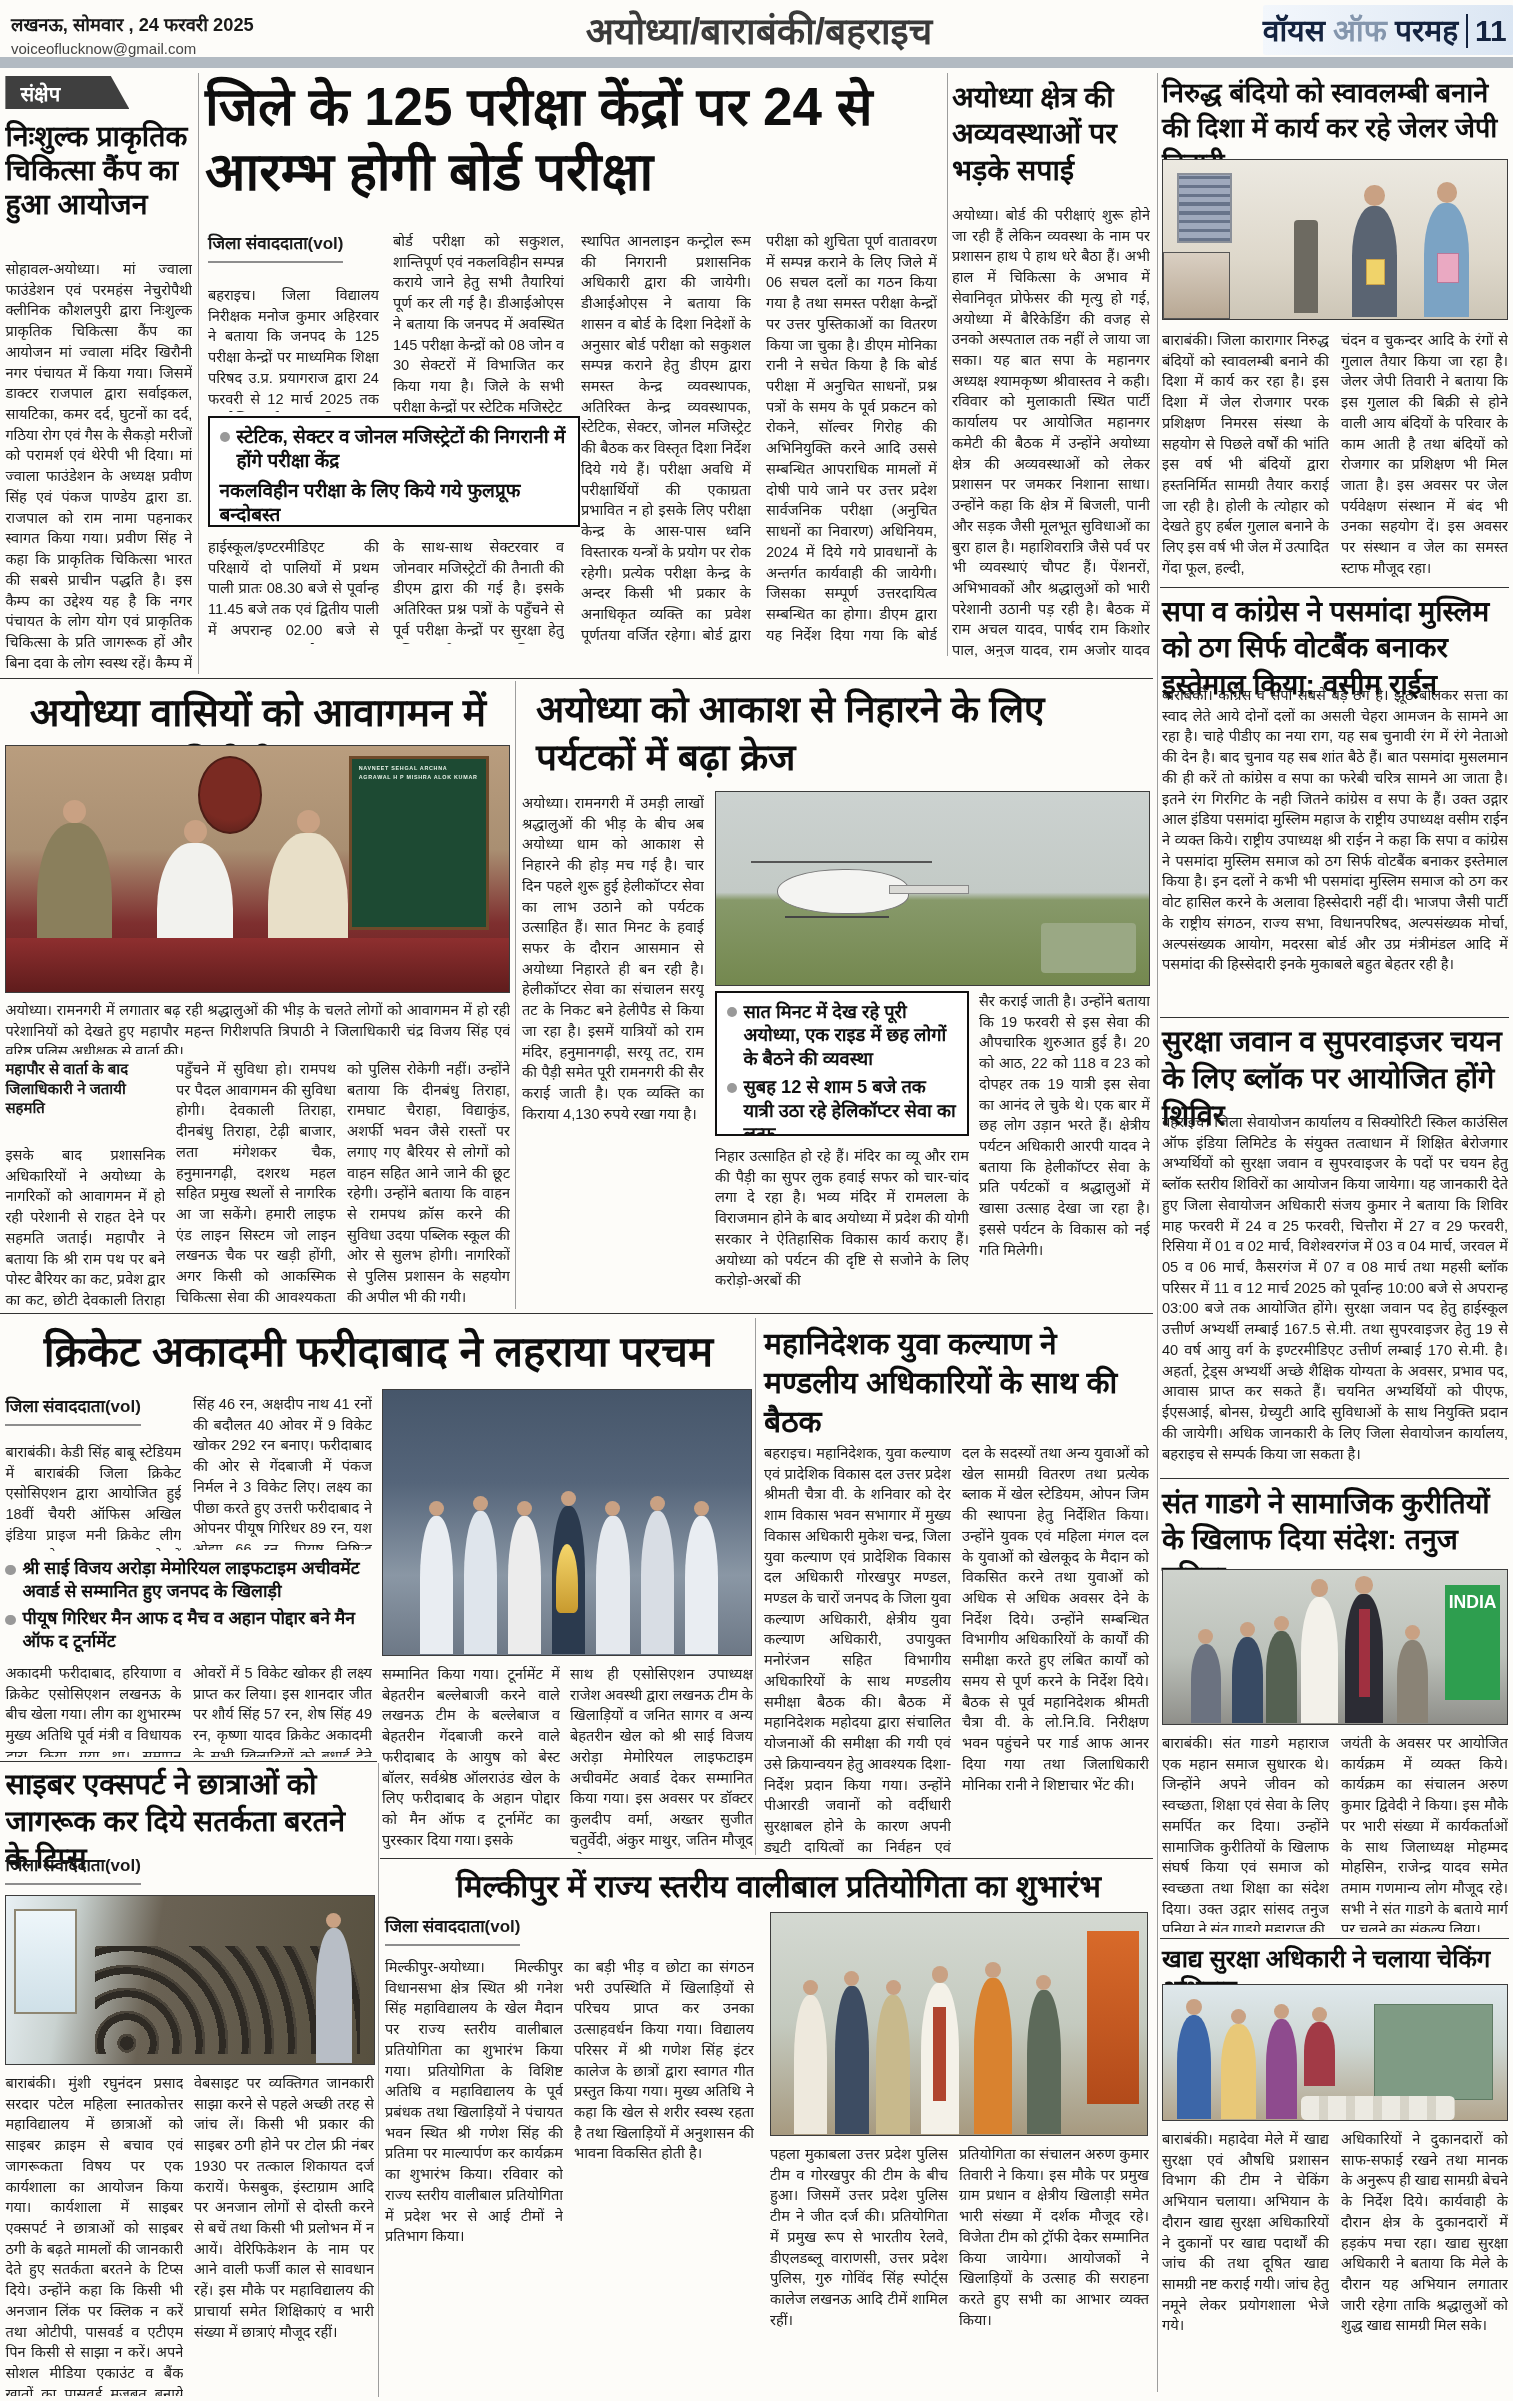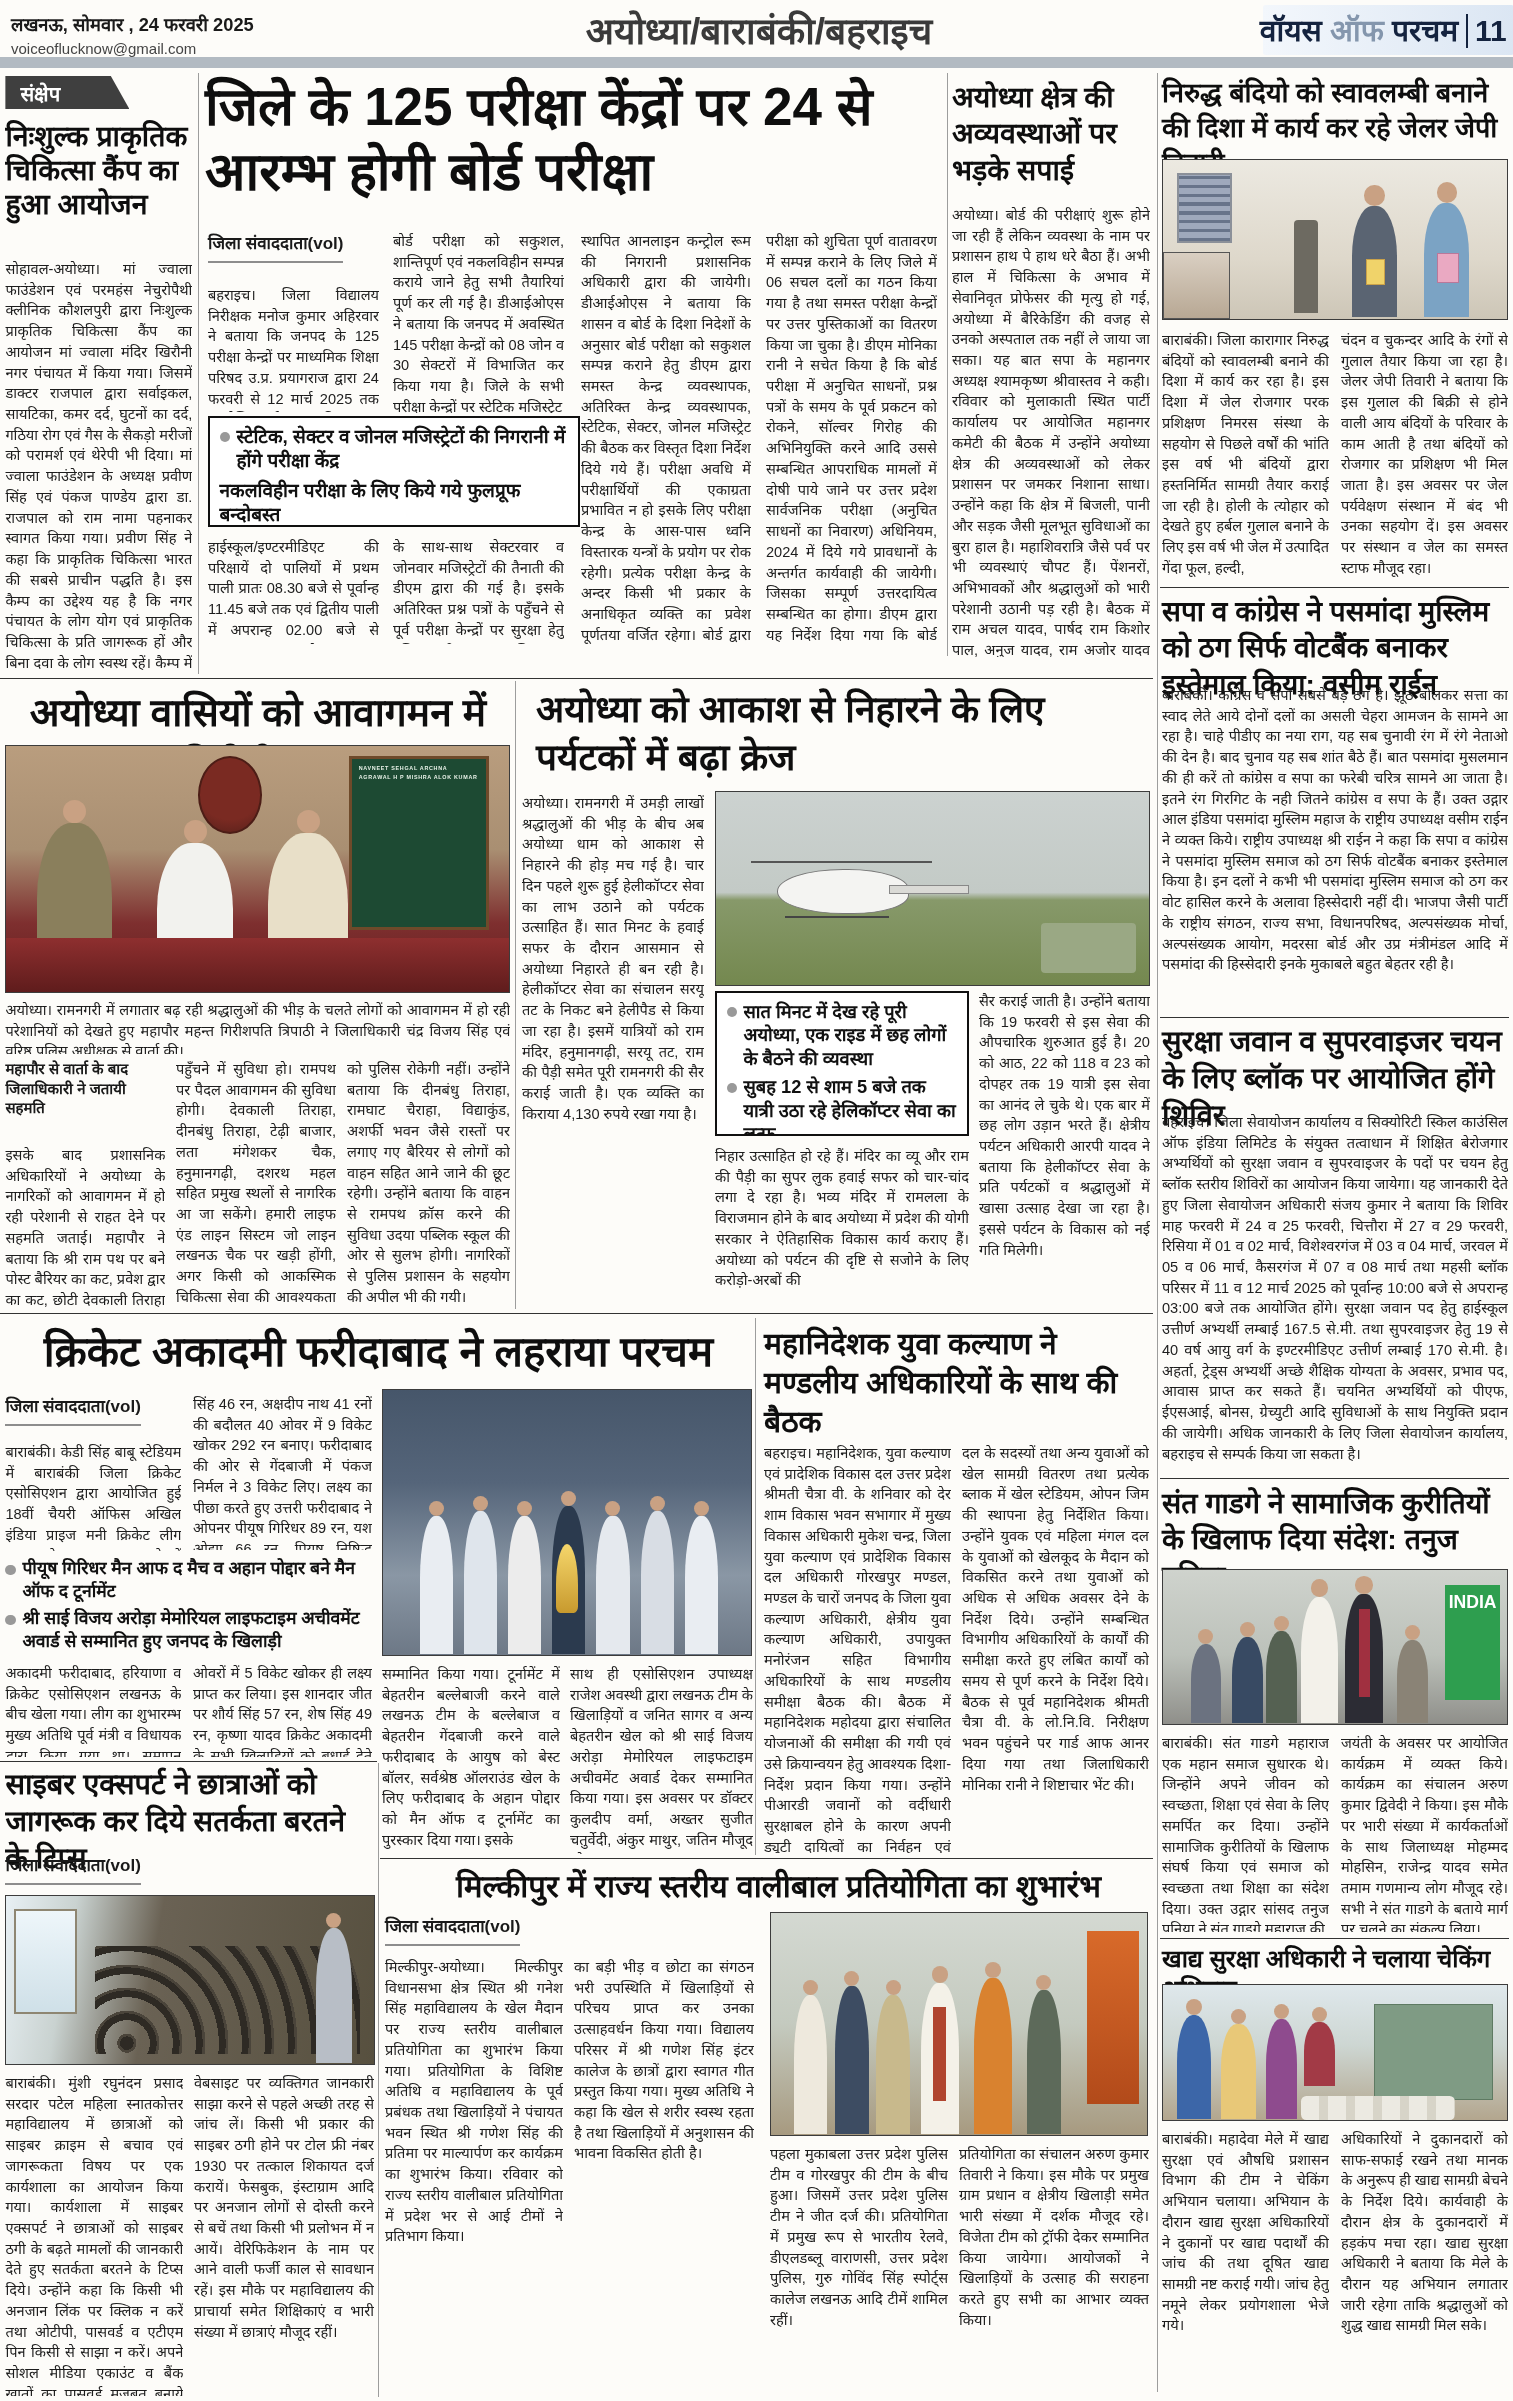--- a/index.html
+++ b/index.html
@@ -31,21 +31,21 @@
 <body>
 
 <div class="abs" style="left:11px;top:11px;width:271px">
   <div style="font-size:18.3px;font-weight:800">लखनऊ, सोमवार , 24 फरवरी 2025</div>
   <div style="font-size:15px;color:#444;margin-top:4.1px">voiceoflucknow@gmail.com</div>
 </div>
 <div class="abs hl" style="left:515px;top:4.1px;width:488px;font-size:37px;color:#3a3a3a;text-align:center">अयोध्या/बाराबंकी/बहराइच</div>
 <div class="abs masthead" style="left:1263px;top:5.4px;width:237px">
   <span>वॉयस</span>
   <span style="color:#8496ad">ऑफ</span>
-  <span>परचम</span>
+  <span>परमह</span>
   <span style="border-left:2px solid #14233f;padding-left:6.8px">11</span>
 </div>
 <div class="abs" style="left:0;top:57px;width:1514px;height:11px;background:#b2bac2"></div>
 
 <div class="vrule" style="left:198px;top:73px;height:601px"></div>
 <div class="vrule" style="left:947px;top:73px;height:583px"></div>
 <div class="vrule" style="left:1157px;top:73px;height:2319px"></div>
 <div class="vrule" style="left:515px;top:681px;height:628px"></div>
 <div class="vrule" style="left:755px;top:1318px;height:537px"></div>
 <div class="vrule" style="left:378px;top:1763px;height:634px"></div>
@@ -213,25 +213,25 @@
 <div class="abs body" style="left:715px;top:1146px;width:254px;height:163px">निहार उत्साहित हो रहे हैं। मंदिर का व्यू और राम की पैड़ी का सुपर लुक हवाई सफर को चार-चांद लगा दे रहा है। भव्य मंदिर में रामलला के विराजमान होने के बाद अयोध्या में प्रदेश की योगी सरकार ने ऐतिहासिक विकास कार्य कराए हैं। अयोध्या को पर्यटन की दृष्टि से सजोने के लिए करोड़ो-अरबों की</div>
 <div class="abs body" style="left:979px;top:991px;width:171px;height:317px">सैर कराई जाती है। उन्होंने बताया कि 19 फरवरी से इस सेवा की औपचारिक शुरुआत हुई है। 20 को आठ, 22 को 118 व 23 को दोपहर तक 19 यात्री इस सेवा का आनंद ले चुके थे। एक बार में छह लोग उड़ान भरते हैं। क्षेत्रीय पर्यटन अधिकारी आरपी यादव ने बताया कि हेलीकॉप्टर सेवा के प्रति पर्यटकों व श्रद्धालुओं में खासा उत्साह देखा जा रहा है। इससे पर्यटन के विकास को नई गति मिलेगी।</div>
 
 <div class="abs hl" style="left:5.4px;top:1321px;width:746px;font-size:42px;text-align:center">क्रिकेट अकादमी फरीदाबाद ने लहराया परचम</div>
 <div class="abs byline" style="left:5.4px;top:1394px">जिला संवाददाता(vol)</div>
 <div class="abs body" style="left:5.4px;top:1442px;width:176px;height:109px">बाराबंकी। केडी सिंह बाबू स्टेडियम में बाराबंकी जिला क्रिकेट एसोसिएशन द्वारा आयोजित हुई 18वीं चैयरी ऑफिस अखिल इंडिया प्राइज मनी क्रिकेट लीग 2025 के फाइनल मुकाबले में विजय यादव क्रिकेट</div>
 <div class="abs body" style="left:193px;top:1394px;width:179px;height:156px">सिंह 46 रन, अक्षदीप नाथ 41 रनों की बदौलत 40 ओवर में 9 विकेट खोकर 292 रन बनाए। फरीदाबाद की ओर से गेंदबाजी में पंकज निर्मल ने 3 विकेट लिए। लक्ष्य का पीछा करते हुए उत्तरी फरीदाबाद ने ओपनर पीयूष गिरिधर 89 रन, यश ओझा 66 रन, पियूष निषिद्ध नाबाद 39 रन की बदौलत 37.5</div>
 <div class="abs" style="left:5.4px;top:1557px;width:368px;height:100px;display:flex;flex-direction:column;gap:5.4px;overflow:hidden">
   <div class="bullet" style="font-size:17.6px">
     <span class="dot"></span>
+    <span>श्री साई विजय अरोड़ा मेमोरियल लाइफटाइम अचीवमेंट अवार्ड से सम्मानित हुए जनपद के खिलाड़ी</span>
+  </div>
+  <div class="bullet" style="font-size:17.6px">
+    <span class="dot"></span>
     <span>पीयूष गिरिधर मैन आफ द मैच व अहान पोद्दार बने मैन ऑफ द टूर्नामेंट</span>
-  </div>
-  <div class="bullet" style="font-size:17.6px">
-    <span class="dot"></span>
-    <span>श्री साई विजय अरोड़ा मेमोरियल लाइफटाइम अचीवमेंट अवार्ड से सम्मानित हुए जनपद के खिलाड़ी</span>
   </div>
 </div>
 <div class="abs body" style="left:5.4px;top:1663px;width:176px;height:94px">अकादमी फरीदाबाद, हरियाणा व क्रिकेट एसोसिएशन लखनऊ के बीच खेला गया। लीग का शुभारम्भ मुख्य अतिथि पूर्व मंत्री व विधायक द्वारा किया गया था। समापन अवसर पर विजेता व उपविजेता टीमों को ट्राफी व नगद पुरस्कार हेतु पीयूष गिरिधर को मुख्य अतिथि द्वारा मैन आफ द मैच व टूर्नामेंट का पुरस्कार देकर</div>
 <div class="abs body" style="left:193px;top:1663px;width:179px;height:94px">ओवरों में 5 विकेट खोकर ही लक्ष्य प्राप्त कर लिया। इस शानदार जीत पर शौर्य सिंह 57 रन, शेष सिंह 49 रन, कृष्णा यादव क्रिकेट अकादमी के सभी खिलाड़ियों को बधाई देते हुए सम्मानित किया गया।</div>
 <div class="photo" style="left:382px;top:1389px;width:370px;height:267px;background:linear-gradient(180deg,#46566a 0%,#55657a 35%,#8a97a5 70%,#6d7886 100%)">
   <div class="fig" style="left:10%;top:42%;width:9%;height:58%">
       <div class="fh" style="width:15px;height:15px"></div>
       <div class="fb" style="height:calc(100% - 16.3px);background:#e9edf2"></div>
     </div>
   <div class="fig" style="left:22%;top:40%;width:9%;height:60%">

